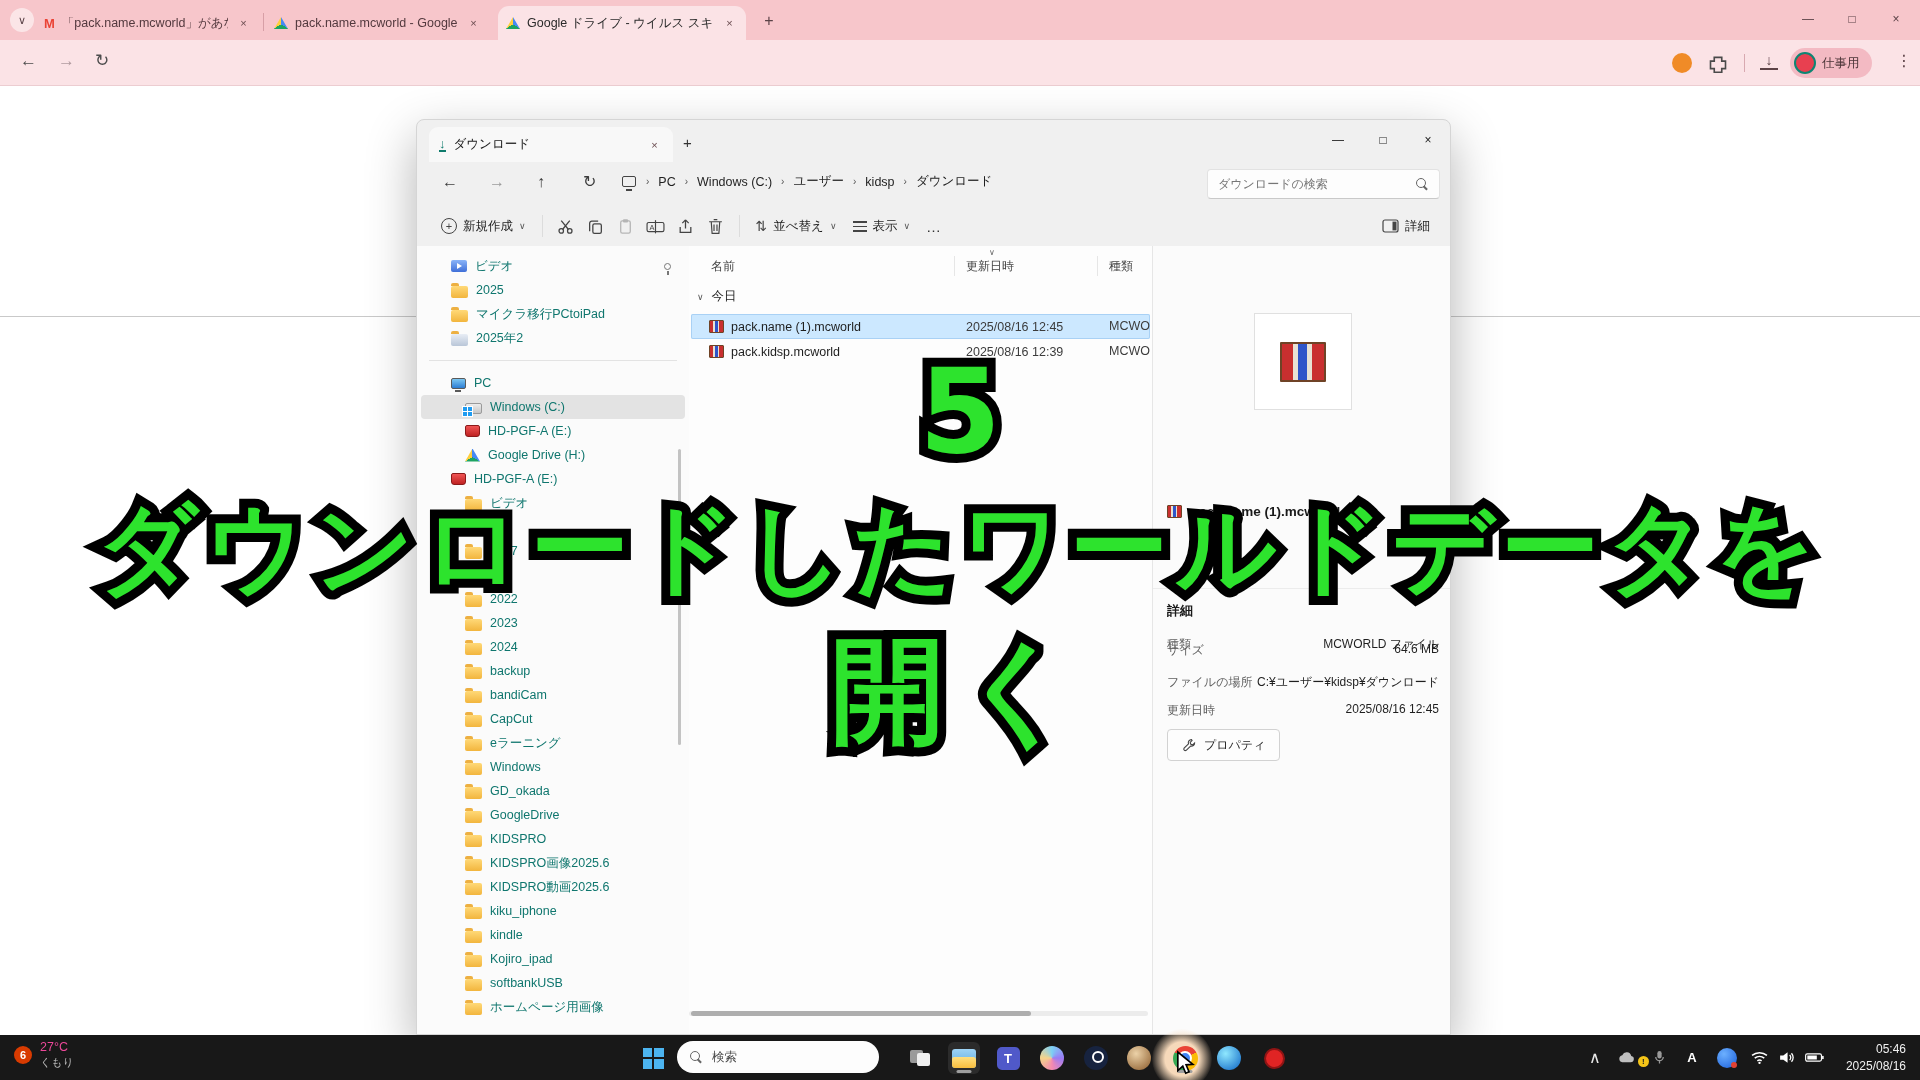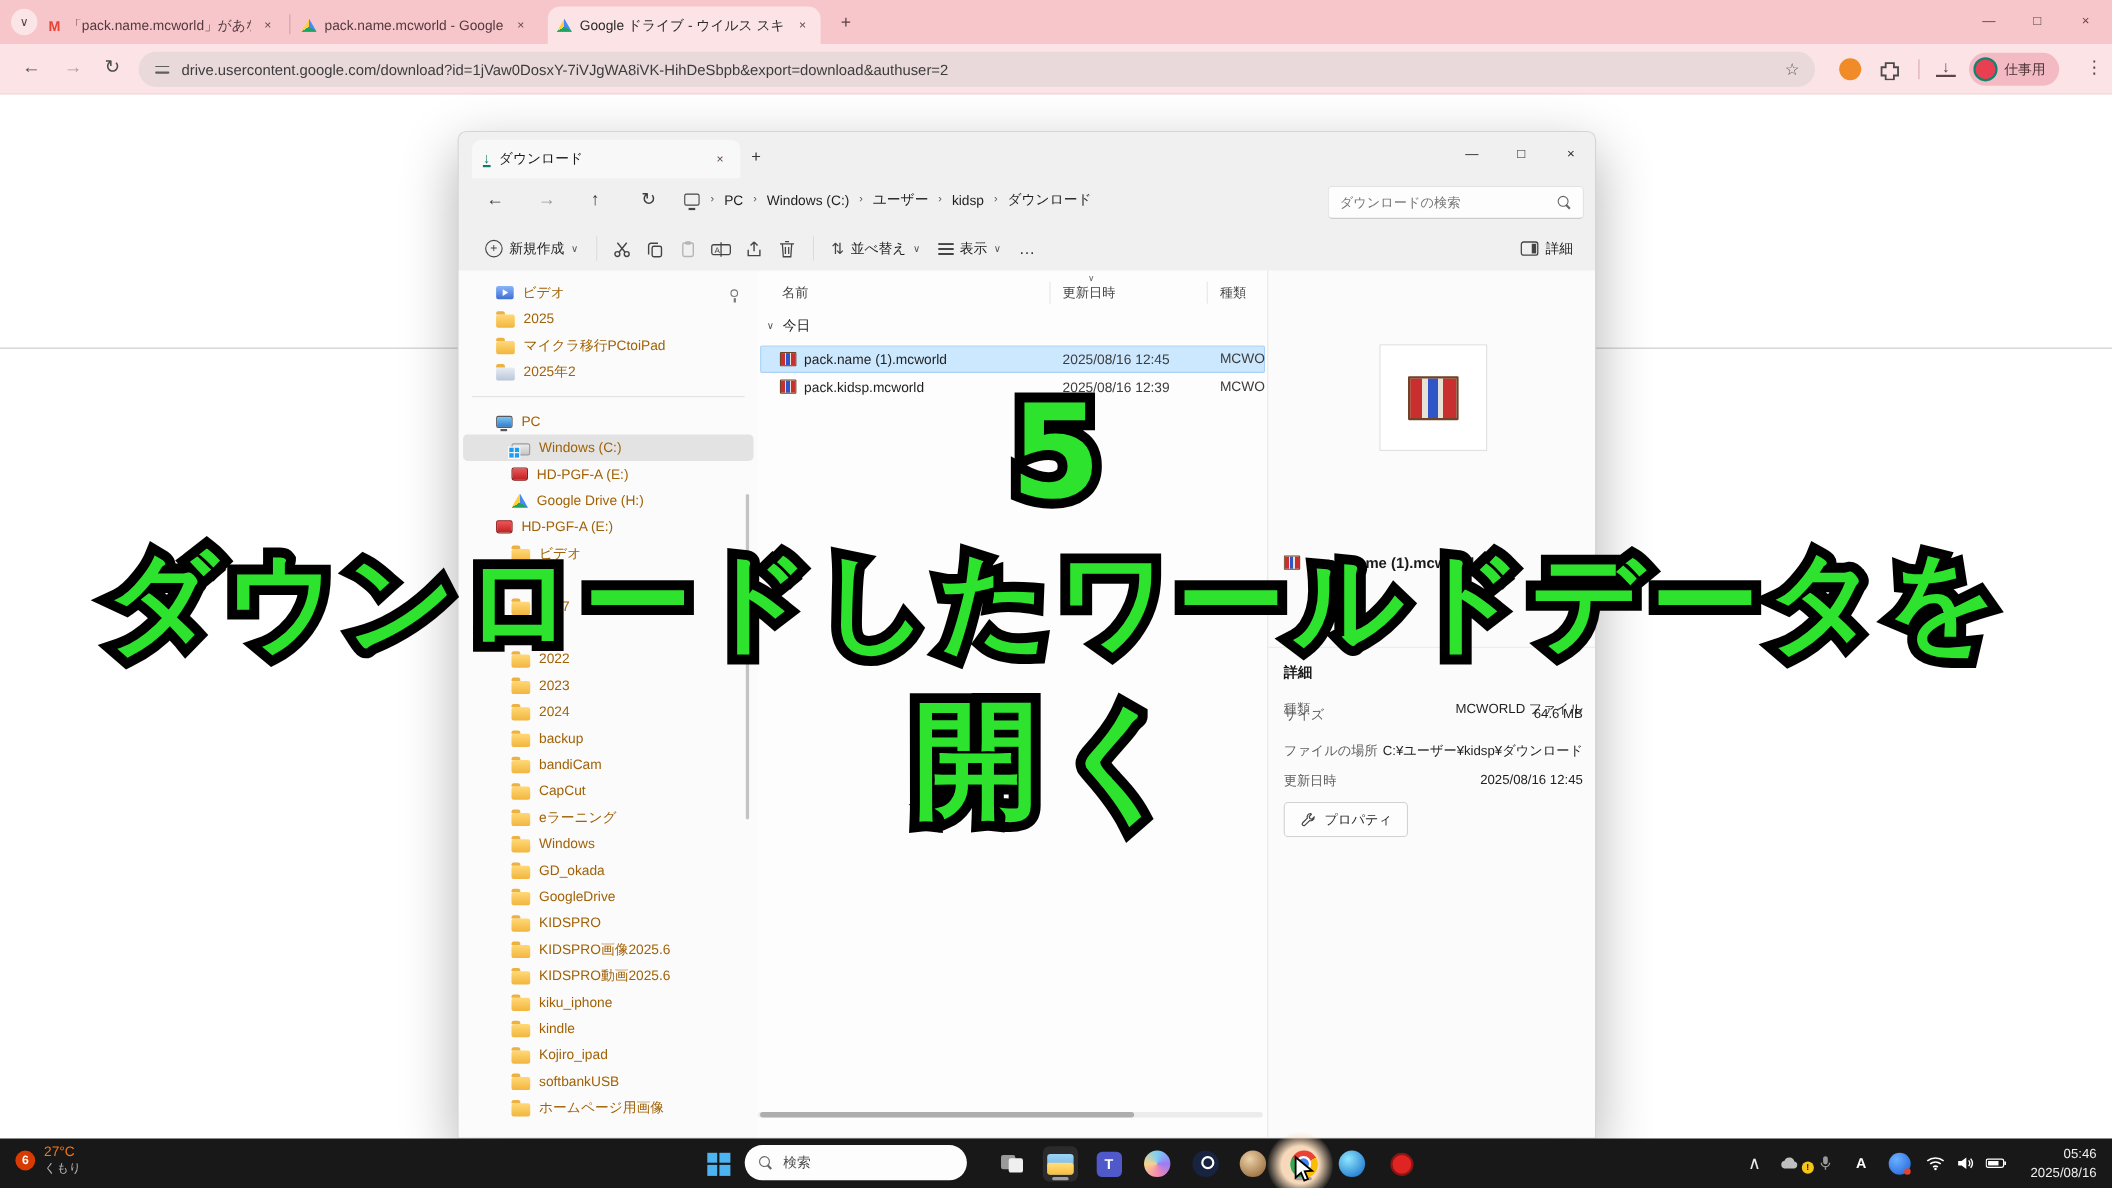--- a/index.html
+++ b/index.html
@@ -67,21 +67,21 @@
   .plusc{width:16px;height:16px;border:1.4px solid #444;border-radius:50%;display:flex;align-items:center;justify-content:center;font-size:11px;color:#444;line-height:1}
   .chev{font-size:9px;color:#555}
   .cdiv{width:1px;height:22px;background:#dcdcdc;margin:0 8px}
   .cico{width:30px;height:30px;display:flex;align-items:center;justify-content:center}
   .viewico{width:14px;height:11px;background:repeating-linear-gradient(#444 0 1.6px,transparent 1.6px 4.7px)}
   .detbtn{position:absolute;right:20px;top:5px;display:flex;align-items:center;gap:6px;height:30px;font-size:12.5px;color:#1f1f1f}
 
   .ex-body{position:absolute;left:0;top:126px;width:1033px;height:788px;background:#fbfbfb;overflow:hidden}
   
   .npane{position:absolute;left:0;top:0;width:272px;height:100%;padding-top:8px}
-  .nrow{height:24px;display:flex;align-items:center;gap:8px;padding-left:30px;font-size:12.5px;color:#a16207;position:relative;margin:0 4px;border-radius:4px}
+  .nrow{height:24px;display:flex;align-items:center;gap:8px;padding-left:30px;font-size:12.5px;color:#0f766e;position:relative;margin:0 4px;border-radius:4px}
   .nrow.child{padding-left:44px}
   .nrow.sel{background:#e3e3e3}
   .nrow .pin{margin-left:auto;margin-right:14px}
   .pin{width:7px;height:7px;border:1.6px solid #777;border-radius:50%;position:relative}
   .pin::after{content:"";position:absolute;top:7px;left:2px;width:1.6px;height:4px;background:#777}
   .ndiv{height:1px;background:#e3e3e3;margin:10px 12px}
   .nspacer{height:24px}
   .vsb{position:absolute;left:261px;top:203px;width:3px;height:296px;background:#c3c3c3;border-radius:2px}
   
   .ic{flex:none;position:relative}
@@ -138,21 +138,21 @@
   .ovline .stroke{-webkit-text-stroke:18px #000;color:#000}
   .ovline .fill{color:#2de32d}
   #ov1{top:352px;font-size:118px}
   #ov2{top:498px;font-size:99px;letter-spacing:7px}
   #ov3{top:634px;font-size:114px;letter-spacing:14px}
 
   
   #tb{position:absolute;left:0;top:1035px;width:1920px;height:45px;background:#181818;z-index:60}
   .weather{position:absolute;left:14px;top:5px;display:flex;align-items:center;gap:8px}
   .wbadge{width:18px;height:18px;border-radius:50%;background:#d83b01;color:#fff;font-size:11px;font-weight:bold;display:flex;align-items:center;justify-content:center}
-  .wtemp{font-size:12.5px;color:#f97316;line-height:1.25}
+  .wtemp{font-size:12.5px;color:#ec4899;line-height:1.25}
   .wcond{font-size:11px;color:#b8b8b8;line-height:1.25}
   .tbi{position:absolute;top:7px;width:32px;height:32px;display:flex;align-items:center;justify-content:center;border-radius:6px}
   .tbi.active{background:#2b2b2b}
   .underln{position:absolute;bottom:1px;left:50%;transform:translateX(-50%);width:15px;height:3px;border-radius:2px;background:#9f9f9f}
   .winlogo{width:21px;height:21px;display:grid;grid-template-columns:1fr 1fr;grid-template-rows:1fr 1fr;gap:2px}
   .winlogo i{background:#4cb4f0}
   .tbsearch{position:absolute;left:677px;top:6px;width:202px;height:32px;border-radius:16px;background:#fdfdfd;display:flex;align-items:center;gap:9px;padding:0 13px;font-size:12.5px;color:#4a4a4a}
   .taskview{width:20px;height:16px;position:relative}
   .taskview::before{content:"";position:absolute;left:0;top:0;width:13px;height:13px;background:#9a9a9a;border-radius:2px}
   .taskview::after{content:"";position:absolute;right:0;bottom:0;width:13px;height:13px;background:#efefef;border-radius:2px}
@@ -210,25 +210,20 @@
 
   <div class="winctl" style="left:1788px">—</div>
   <div class="winctl" style="left:1832px">□</div>
   <div class="winctl" style="left:1876px">×</div>
 </div>
 
 <div id="btoolbar">
   <span class="navg" style="left:20px">←</span>
   <span class="navg" style="left:58px;color:#b09a9e">→</span>
   <span class="navg" style="left:95px">↻</span>
-  <div id="urlpill">
-    <span class="tune"></span>
-    <span id="urltext">drive.usercontent.google.com/download?id=1jVaw0DosxY-7iVJgWA8iVK-HihDeSbpb&amp;export=download&amp;authuser=2</span>
-    <span class="pillstar">☆</span>
-  </div>
   <span class="extorange"></span>
   <svg style="position:absolute;left:1708px;top:13px" width="20" height="20" viewBox="0 0 16 16">
     <path d="M5 3.5h6v3h3v6h-3v3H5v-3H2v-6h3z" fill="none" stroke="#4a4a4a" stroke-width="1.3"></path>
   </svg>
   <span class="toolsep"></span>
   <span class="dlicon">↓</span>
   <div id="profilechip">
     <span class="avatar"></span>
     <span class="plabel">仕事用</span>
   </div>

